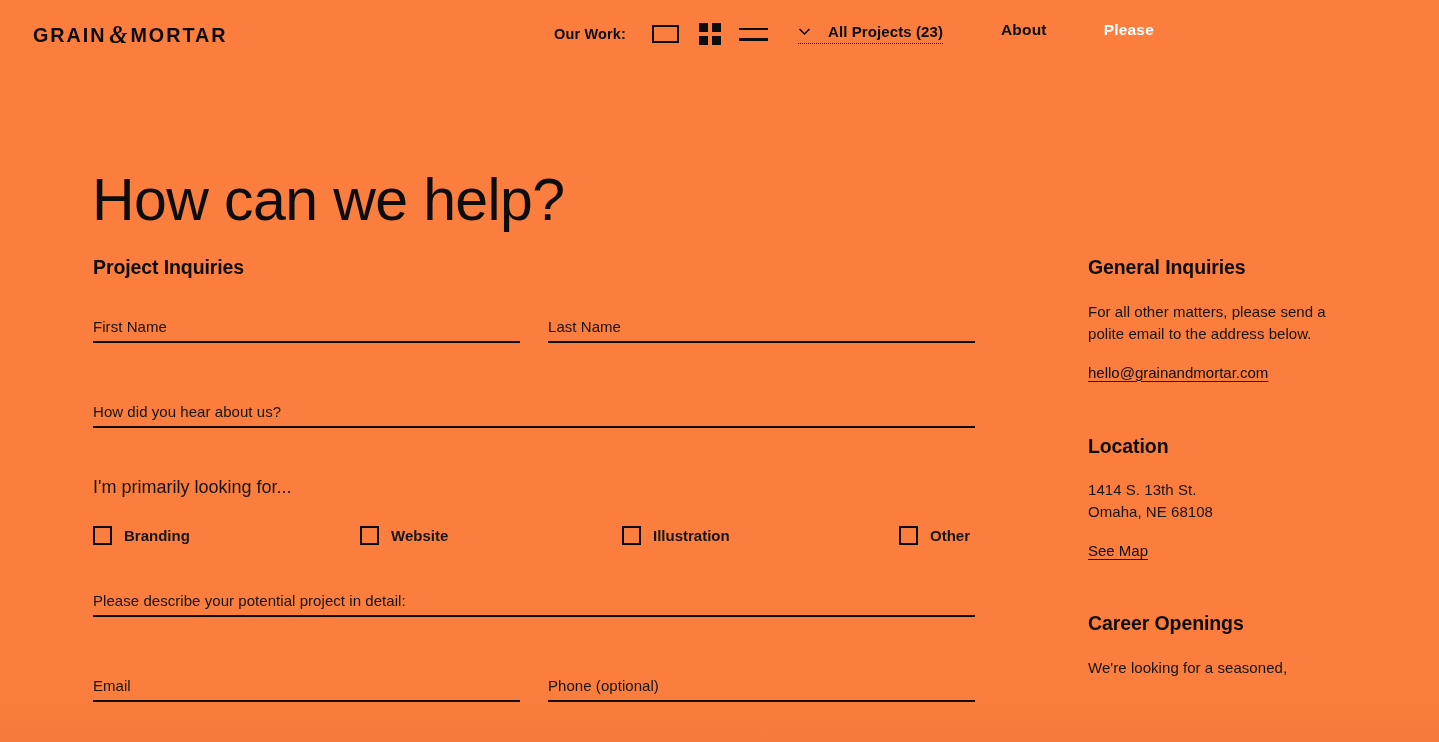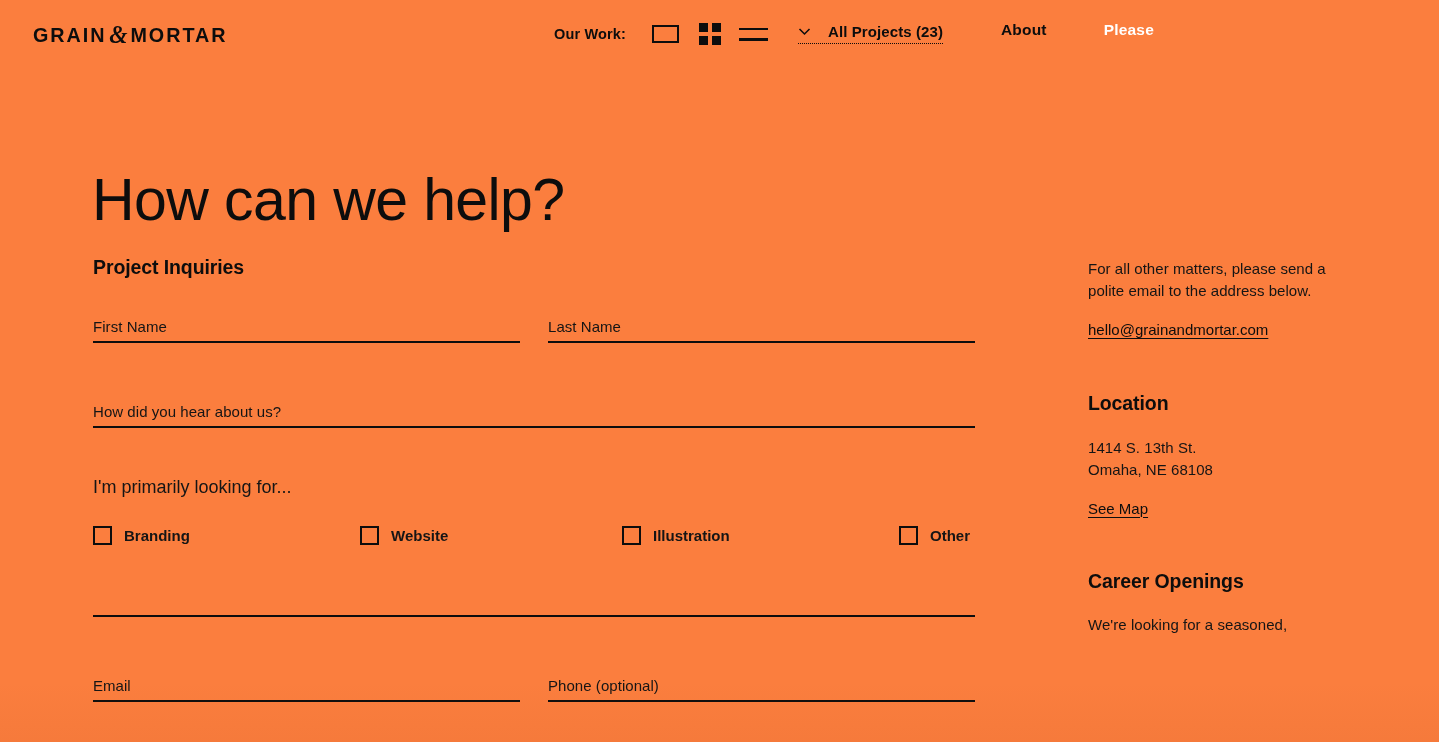--- a/index.html
+++ b/index.html
@@ -378,39 +378,41 @@
       </label>
       <label class="cb-item">
         <span class="box"></span>
         <span class="cb-label">Other</span>
       </label>
     </div>
   </div>
 
   <div class="field-row" style="top:324px;">
     <div class="field full">
+      <span class="field-label">Please describe your potential project in detail:</span>
       <textarea rows="1" style=""></textarea>
     </div>
   </div>
 
   <div class="field-row" style="top:409px;">
     <div class="field half">
       <span class="field-label">Email</span>
       <input type="email" value="" style="">
     </div>
     <div class="field half">
       <span class="field-label">Phone (optional)</span>
       <input type="tel" value="" style="">
     </div>
   </div>
 </div>
 
 <div class="side-col">
 
   <div class="side-block">
+    <h2 class="side-heading">General Inquiries</h2>
     <p class="side-text">For all other matters, please send a polite email to the address below.</p>
     <a class="side-link" style="margin-top:20px;">hello@grainandmortar.com</a>
   </div>
 
   <div class="side-block" style="margin-top:55px;">
     <h2 class="side-heading">Location</h2>
     <p class="side-text">1414 S. 13th St.</p>
     <p class="side-text">Omaha, NE 68108</p>
     <a class="side-link" style="margin-top:20px;">See Map</a>
   </div>

